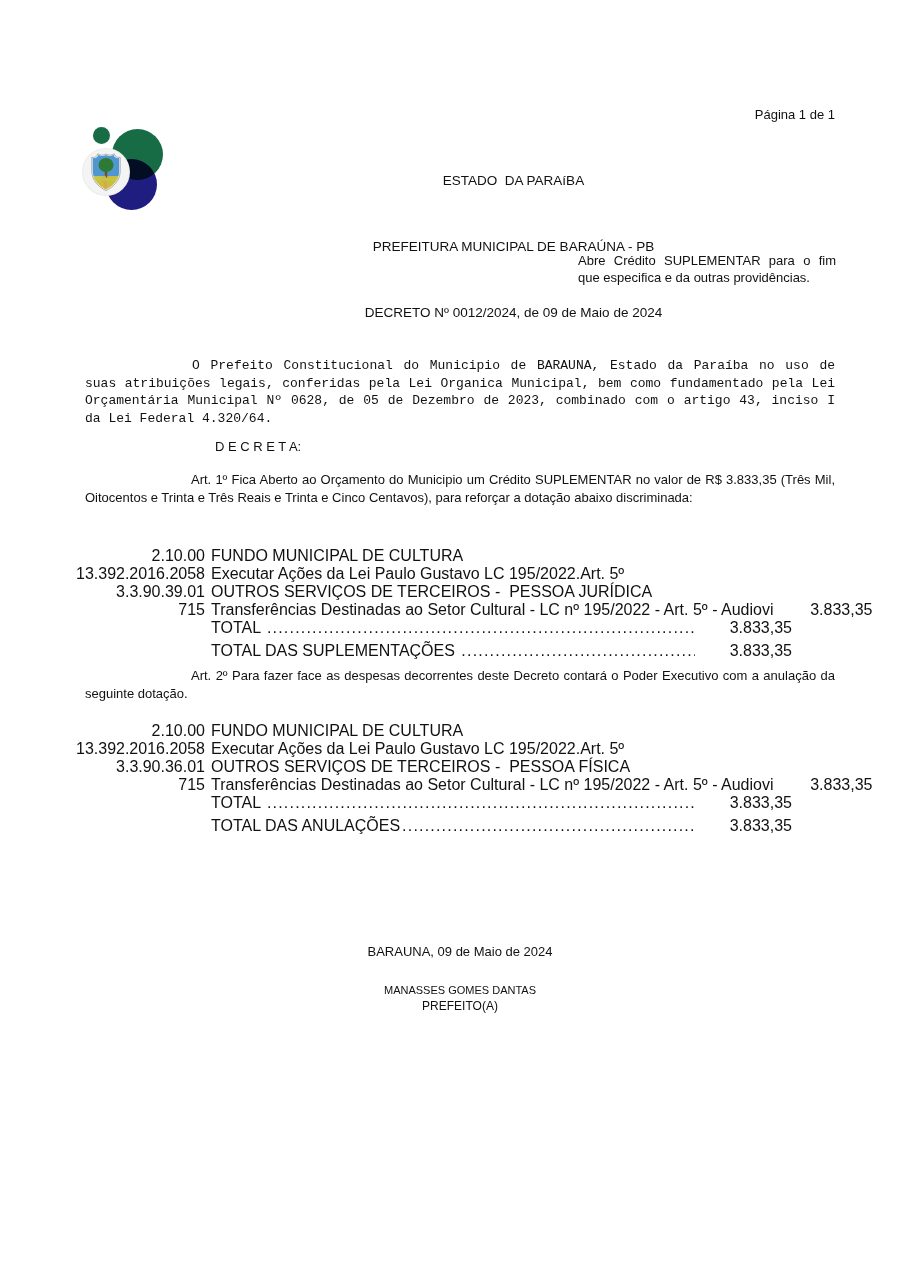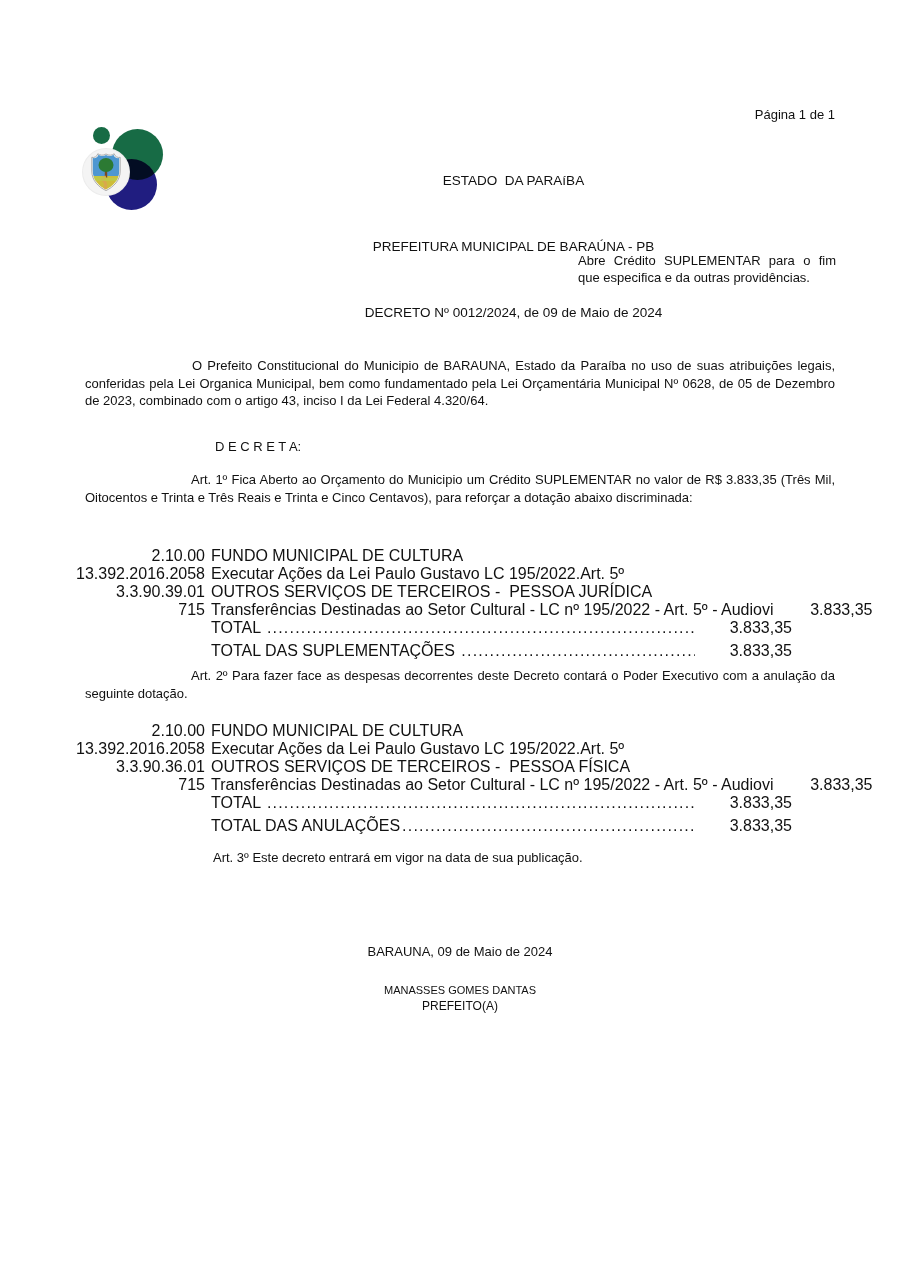--- a/index.html
+++ b/index.html
@@ -20,21 +20,21 @@
   
   .header-text { position:absolute; left:196px; top:126px; width:635px; text-align:center;
                  font-size:13.5px; line-height:22px; white-space:pre; }
 
   
   .ementa { position:absolute; left:578px; top:252px; width:258px; text-align:justify;
             font-size:13px; line-height:17px; }
 
   
   .para { position:absolute; left:85px; width:750px; text-align:justify; font-size:13px; line-height:17.5px; }
-  .preamble { top:357px; text-indent:107px; }
+  .preamble { top:357px; text-indent:107px;font-family:Liberation Mono, monospace; }
   .art1 { top:471px; text-indent:106px; }
   .art2 { top:667px; text-indent:106px; }
   .decreta { position:absolute; left:215px; top:439px; font-size:13px; white-space:pre; }
   .art3 { position:absolute; left:213px; top:850px; font-size:13px; white-space:pre; }
 
   
   .btable { position:absolute; left:72px; width:720px; font-size:16px; }
   .btable-1 { top:547px; }
   .btable-2 { top:722px; }
   .trow { display:flex; align-items:baseline; height:18px; line-height:18px; }
@@ -156,19 +156,18 @@
       <span class="tval">3.833,35</span>
     </div>
     <div class="trow gap-top">
       <span class="tcode"></span>
       <span class="tdesc">TOTAL DAS ANULAÇÕES</span>
       <span class="tdots"></span>
       <span class="tval">3.833,35</span>
     </div>
   </div>
 
-  <div class="art3">Art. 3º Este decreto entrará em vigor na data de sua publicação.</div>
 
   <div class="place-date">BARAUNA, 09 de Maio de 2024</div>
   <div class="signer-name">MANASSES GOMES DANTAS</div>
   <div class="signer-role">PREFEITO(A)</div>
 
 </div>
 
 </body></html>

